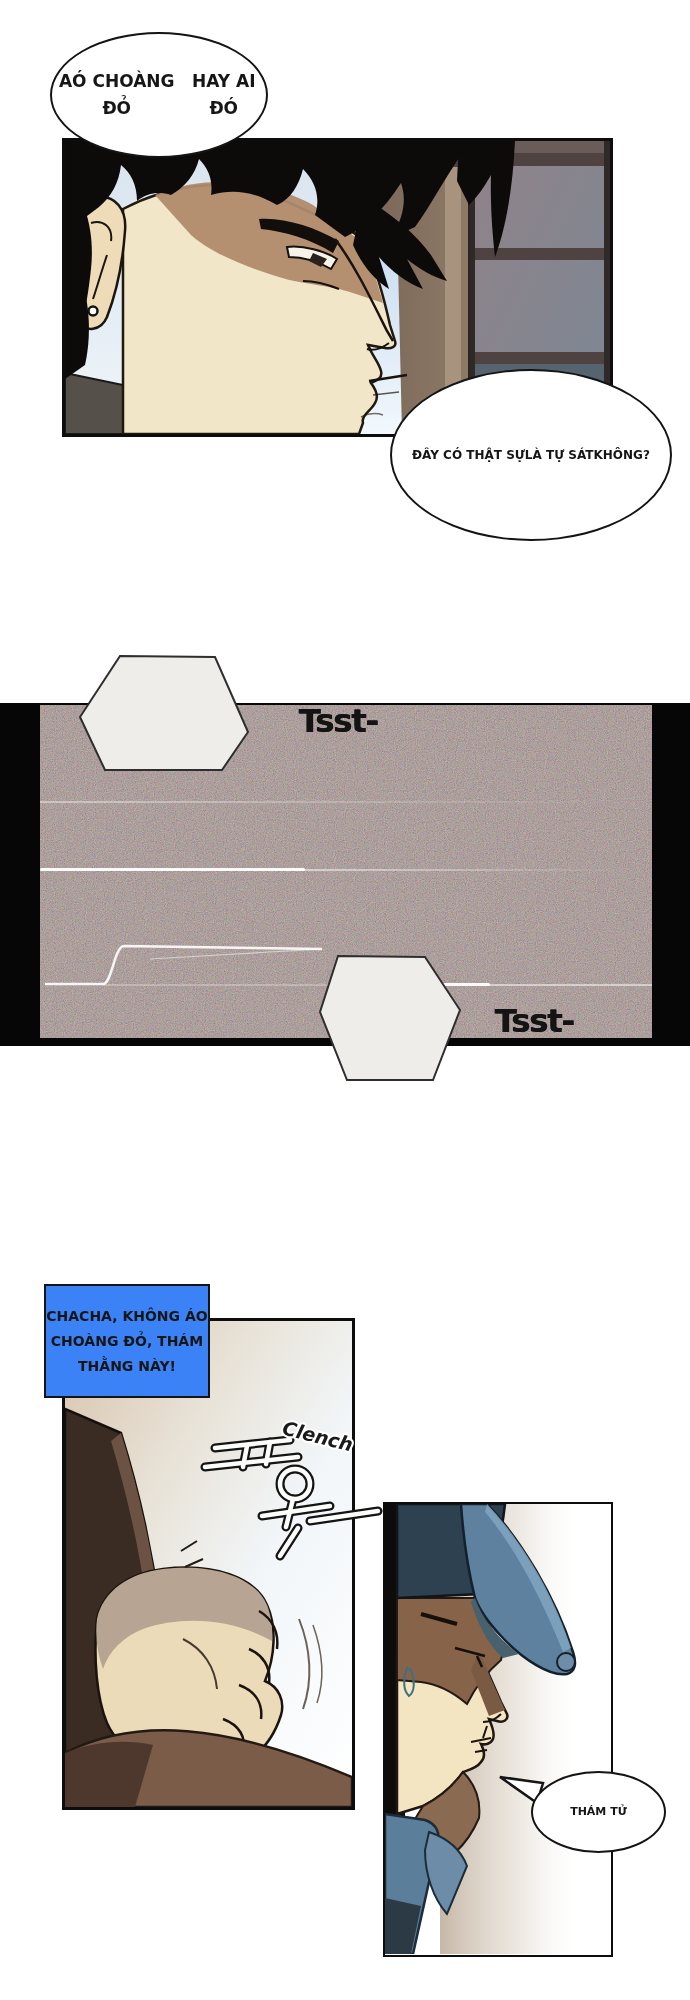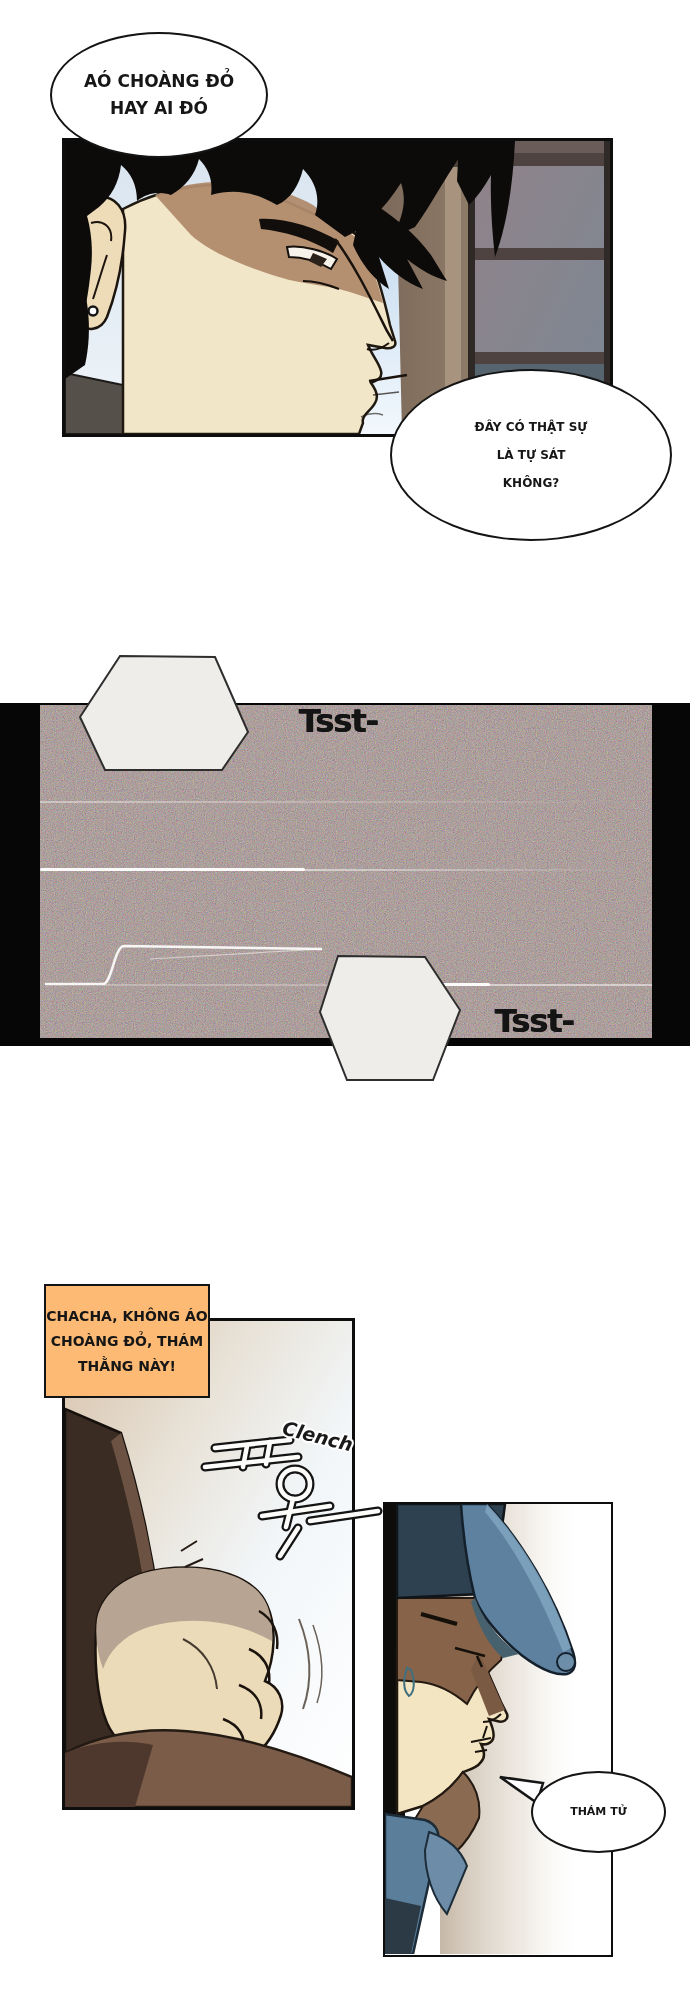--- a/index.html
+++ b/index.html
@@ -1,21 +1,21 @@
 <!DOCTYPE html>
 <html><head>
 <meta charset="utf-8">
 <style>
   html,body{margin:0;padding:0;}
   body{width:690px;height:2000px;position:relative;background:#ffffff;
        font-family:"DejaVu Sans",sans-serif;color:#161616;overflow:hidden;}
   .abs{position:absolute;}
   
   .bubble{position:absolute;background:#ffffff;border:2.5px solid #141414;border-radius:50%;
-          display:flex;flex-direction:column;align-items:center;justify-content:center;
+          display:flex;flex-direction:row;align-items:center;justify-content:center;
           text-align:center;font-weight:bold;z-index:6;}
   .bubble span{display:block;}
   #bubble1{left:50px;top:32px;width:214px;height:122px;font-size:17px;line-height:27px;}
   #bubble2{left:390px;top:369px;width:278px;height:168px;font-size:12px;line-height:28px;}
   #bubble3{left:531px;top:1771px;width:131px;height:78px;font-size:11px;line-height:20px;}
   
   .panel{position:absolute;border:3px solid #0d0d0d;box-sizing:border-box;overflow:hidden;background:#fff;z-index:1;}
   #panel1{left:62px;top:138px;width:551px;height:299px;}
   #panel3{left:62px;top:1318px;width:293px;height:492px;}
   #panel4{left:383px;top:1502px;width:230px;height:455px;border-width:2.5px;}
@@ -25,21 +25,21 @@
   #noise-inner{left:40px;top:2px;width:612px;height:333px;}
   
   .hexwrap{position:absolute;z-index:7;}
   .hexwrap .hextext{position:absolute;width:100%;text-align:center;font-weight:bold;
       font-size:32px;letter-spacing:-1px;color:#141414;text-shadow:0.8px 0 #141414;}
   #hex1{left:77px;top:652px;width:174px;height:121px;}
   #hex1 .hextext{top:50px;}
   #hex2{left:318px;top:954px;width:144px;height:128px;}
   #hex2 .hextext{top:48px;}
   
-  #caption-box{left:44px;top:1284px;width:166px;height:114px;background:#fdba74;border:2.5px solid #141414;
+  #caption-box{left:44px;top:1284px;width:166px;height:114px;background:#3b82f6;border:2.5px solid #141414;
       box-sizing:border-box;display:flex;flex-direction:column;align-items:center;justify-content:center;
       text-align:center;font-weight:bold;font-size:14px;line-height:25px;z-index:8;}
   
   #sfx-korean{left:185px;top:1415px;width:215px;height:160px;z-index:9;}
   #sfx-clench{left:282px;top:1425px;transform:rotate(14deg);font-size:19px;font-weight:bold;font-style:italic;
       color:#1a1a1a;z-index:10;
       text-shadow:-2px 0 #fff,2px 0 #fff,0 -2px #fff,0 2px #fff,-1.5px -1.5px #fff,1.5px 1.5px #fff,-1.5px 1.5px #fff,1.5px -1.5px #fff;}
   #bubble3-tail{left:497px;top:1769px;z-index:5;}
 </style>
 </head>

